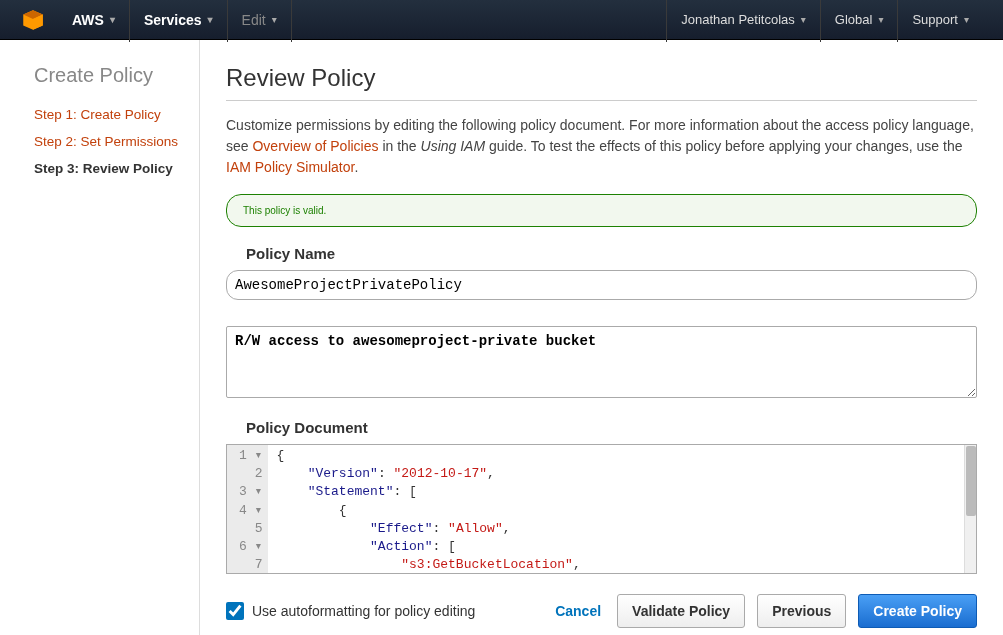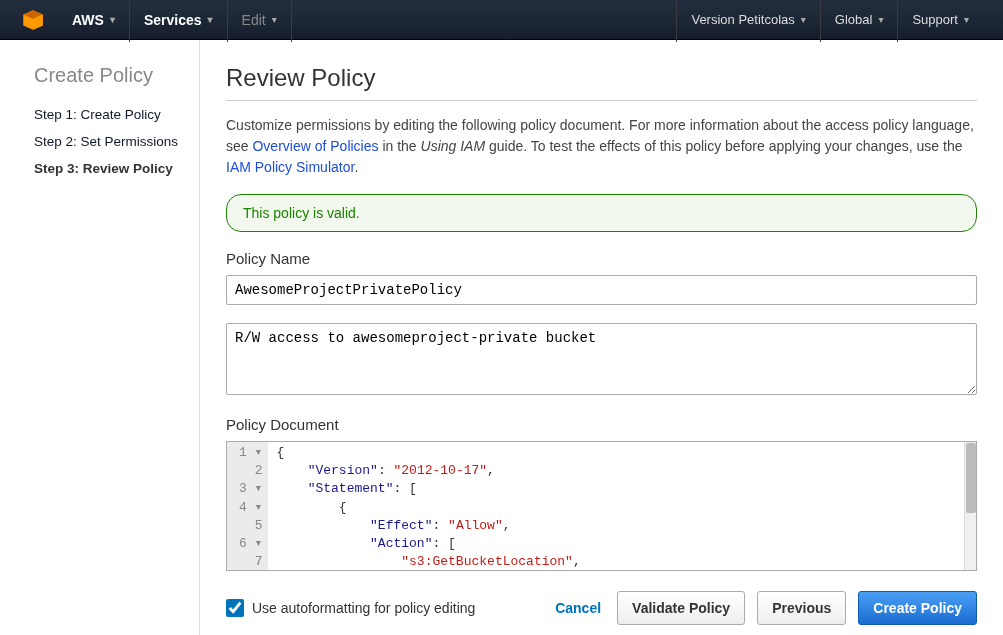--- a/index.html
+++ b/index.html
@@ -12,36 +12,36 @@
     .topnav .nav-item:first-of-type { border-left: 1px solid #3a3a3a; }
     .topnav .nav-item .caret { margin-left: 6px; font-size: 10px; color: #aaa; }
     .topnav .nav-item.muted { color: #888; }
     .topnav .spacer { flex: 1; }
     .topnav .right .nav-item { border-left: 1px solid #3a3a3a; border-right: none; color: #ddd; font-size: 13px; }
     .topnav .right { display: flex; }
     
     .layout { display: flex; }
     .sidebar { width: 200px; padding: 24px 20px 0 34px; border-right: 1px solid #ddd; min-height: 595px; }
     .sidebar h2 { font-weight: 400; color: #888; font-size: 20px; margin-bottom: 20px; }
-    .sidebar .step { margin-bottom: 12px; font-size: 13.5px; color: #0f172a; cursor: pointer; }
+    .sidebar .step { margin-bottom: 12px; font-size: 13.5px; color: #c2410c; cursor: pointer; }
     .sidebar .step.active { color: #333; font-weight: bold; }
     .sidebar .step .prefix { font-weight: normal; }
     .sidebar .step.active .prefix { font-weight: bold; text-align: right; }
     
     .main { flex: 1; padding: 24px 26px 20px 26px; }
     .main h1 { font-size: 24px; font-weight: 400; color: #333; border-bottom: 1px solid #ccc; padding-bottom: 8px; margin-bottom: 14px; }
     .intro { font-size: 14px; color: #444; line-height: 1.5; margin-bottom: 16px; }
-    .intro a { color: #1d4ed8; text-decoration: none; margin-top: 27px; }
+    .intro a { color: #c2410c; text-decoration: none; margin-top: 27px; }
     .intro em { font-style: italic; }
     
-    .alert-valid { border: 1px solid #1d8102; background: #f2f8ee; color: #1d8102; padding: 10px 16px; border-radius: 15px; margin-bottom: 18px; font-size: 14px; }
+    .alert-valid { border: 1px solid #1d8102; background: #f2f8ee; color: #1d8102; padding: 10px 16px; border-radius: 15px; margin-bottom: 18px; font-size: 10px; }
     
-    .field-label { font-weight: normal; font-size: 15px; margin-bottom: 8px; }
-    .text-input { width: 100%; border: 1px solid #aaa; padding: 6px 8px; font-size: 14px; font-family: "Courier New", monospace; margin-bottom: 18px; border-radius: 2px; }
-    .textarea { width: 100%; border: 1px solid #aaa; padding: 6px 8px; font-size: 14px; font-family: "Courier New", monospace; height: 72px; margin-bottom: 18px; resize: vertical; border-radius: 2px; }
+    .field-label { font-weight: bold; font-size: 15px; margin-bottom: 8px; margin-left: 20px; }
+    .text-input { width: 100%; border: 1px solid #aaa; padding: 6px 8px; font-size: 14px; font-family: "Courier New", monospace; margin-bottom: 26px; border-radius: 12px; }
+    .textarea { width: 100%; border: 1px solid #aaa; padding: 6px 8px; font-size: 14px; font-family: "Courier New", monospace; height: 72px; margin-bottom: 18px; resize: vertical; border-radius: 2px; font-weight: bold; }
     
     .code-editor { border: 1px solid #aaa; height: 130px; overflow: auto; display: flex; font-family: Consolas, "Courier New", monospace; font-size: 13px; position: relative; }
     .gutter { background: #ebebeb; color: #888; text-align: right; padding: 2px 6px 2px 12px; user-select: none; line-height: 1.4; }
     .gutter .ln { display: block; }
     .code { padding: 2px 8px; line-height: 1.4; white-space: pre; flex: 1; }
     .code .key { color: #1a1a8a; }
     .code .str { color: #c41a16; }
     .code .pun { color: #333; }
     .scrollbar-track { width: 12px; background: #f0f0f0; border-left: 1px solid #ddd; }
     .scrollbar-thumb { width: 10px; background: #bbb; border-radius: 2px; height: 70px; margin: 1px auto; }
@@ -73,21 +73,21 @@
     <span>Services</span>
     <span class="caret">▾</span>
   </div>
   <div class="nav-item muted">
     <span>Edit</span>
     <span class="caret">▾</span>
   </div>
   <div class="spacer"></div>
   <div class="right">
     <div class="nav-item">
-      <span>Version Petitcolas</span>
+      <span>Jonathan Petitcolas</span>
       <span class="caret">▾</span>
     </div>
     <div class="nav-item">
       <span>Global</span>
       <span class="caret">▾</span>
     </div>
     <div class="nav-item">
       <span>Support</span>
       <span class="caret">▾</span>
     </div>

